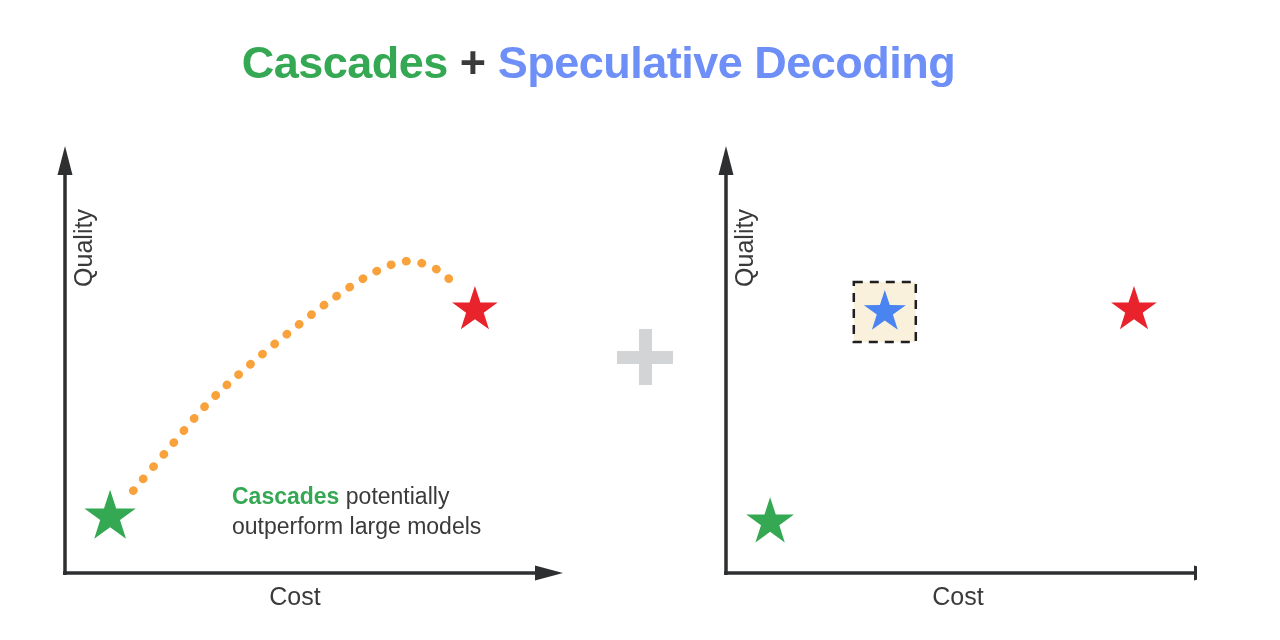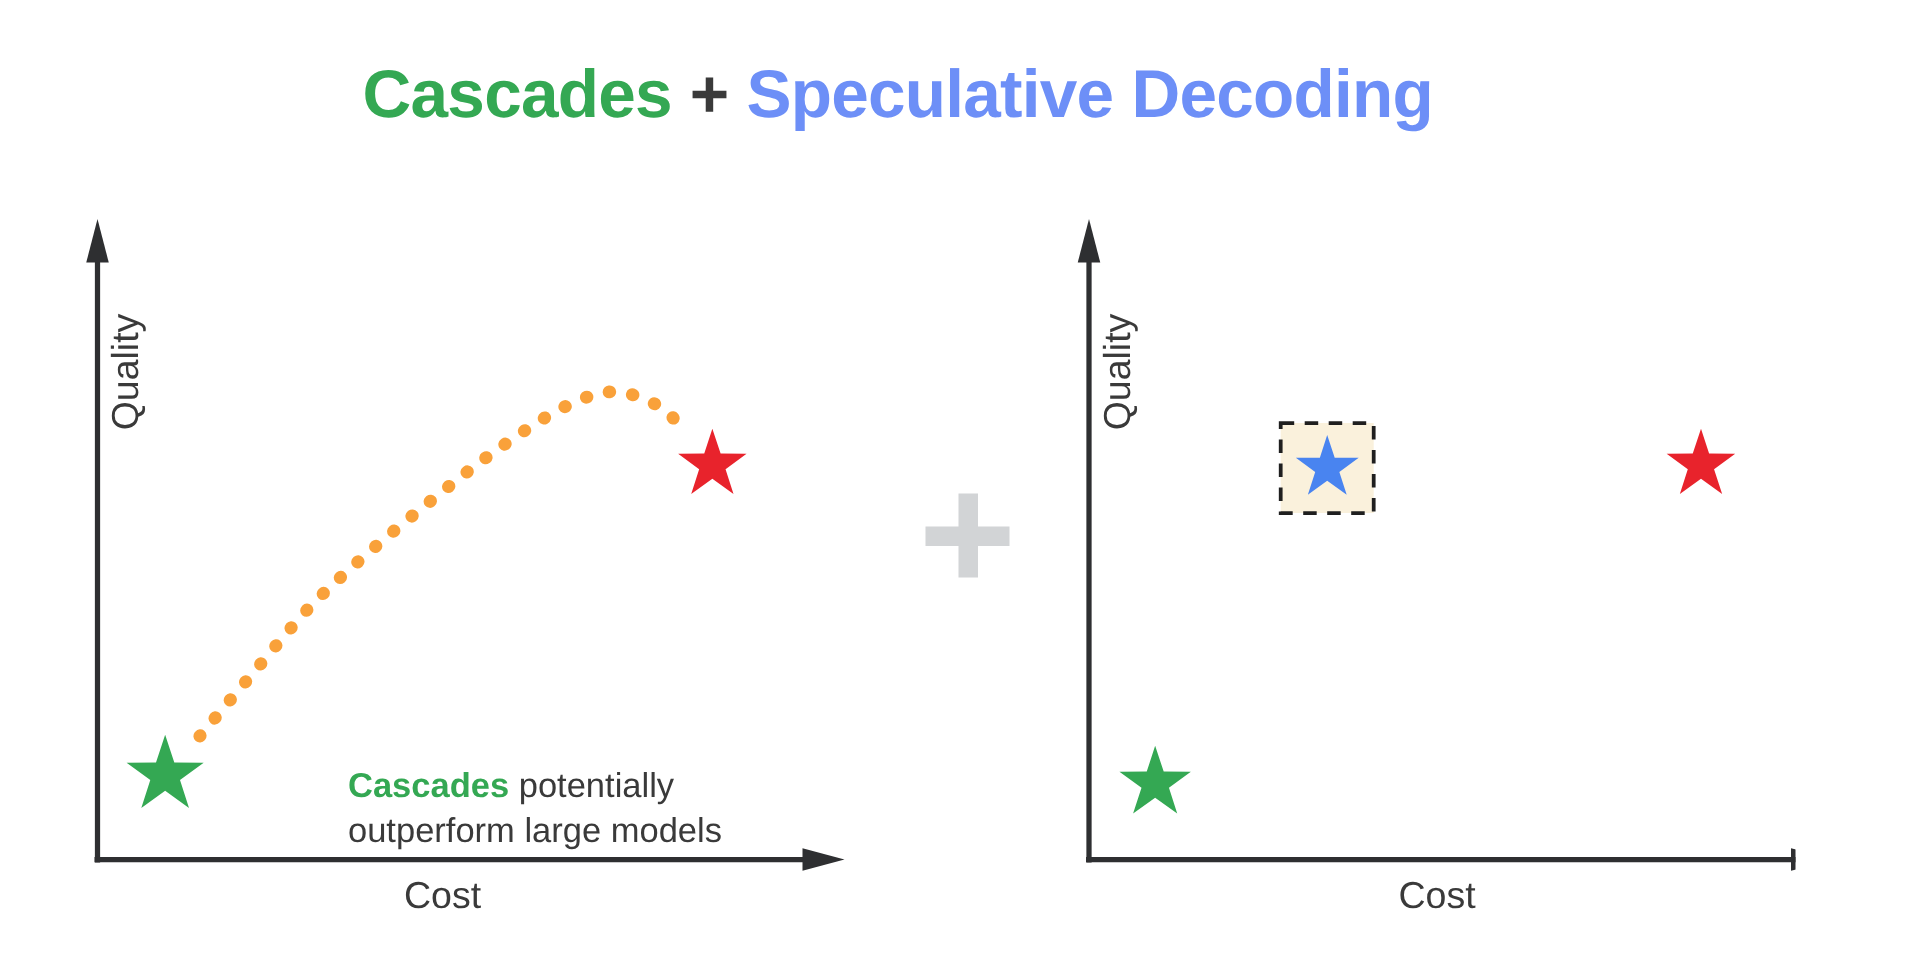--- a/index.html
+++ b/index.html
@@ -10,21 +10,21 @@
   .title .green{color:#34A853;}
   .title .dark{color:#3A3A3A;}
   .title .blue{color:#6D8FF7;}
   .chart-svg{position:absolute;top:130px;width:540px;height:480px;}
   #chart-0{left:40px;}
   #chart-1{left:700px;}
   .axis-line{stroke:#2E2F31;stroke-width:3.5;fill:none;}
   .axis-arrow{fill:#2E2F31;}
   .axis-label{font-size:25px;fill:#3A3A3A;font-family:"Liberation Sans",sans-serif;}
   .annotation{position:absolute;font-size:23px;line-height:30px;color:#3A3A3A;}
-  #annot-0{left:232px;top:508px;width:320px;}
+  #annot-0{left:232px;top:481px;width:320px;}
   #annot-1{left:836px;top:484px;width:392px;}
   .annotation .hl-green{font-weight:700;color:#34A853;}
   .annotation .hl-blue{font-weight:700;color:#6D8FF7;}
   .plus{position:absolute;left:617px;top:329px;width:56px;height:56px;}
   .plus .h{position:absolute;left:0;top:21.5px;width:56px;height:13px;background:#D2D4D6;}
   .plus .v{position:absolute;left:21.5px;top:0;width:13px;height:56px;background:#D2D4D6;}
 </style>
 </head>
 <body>
 

